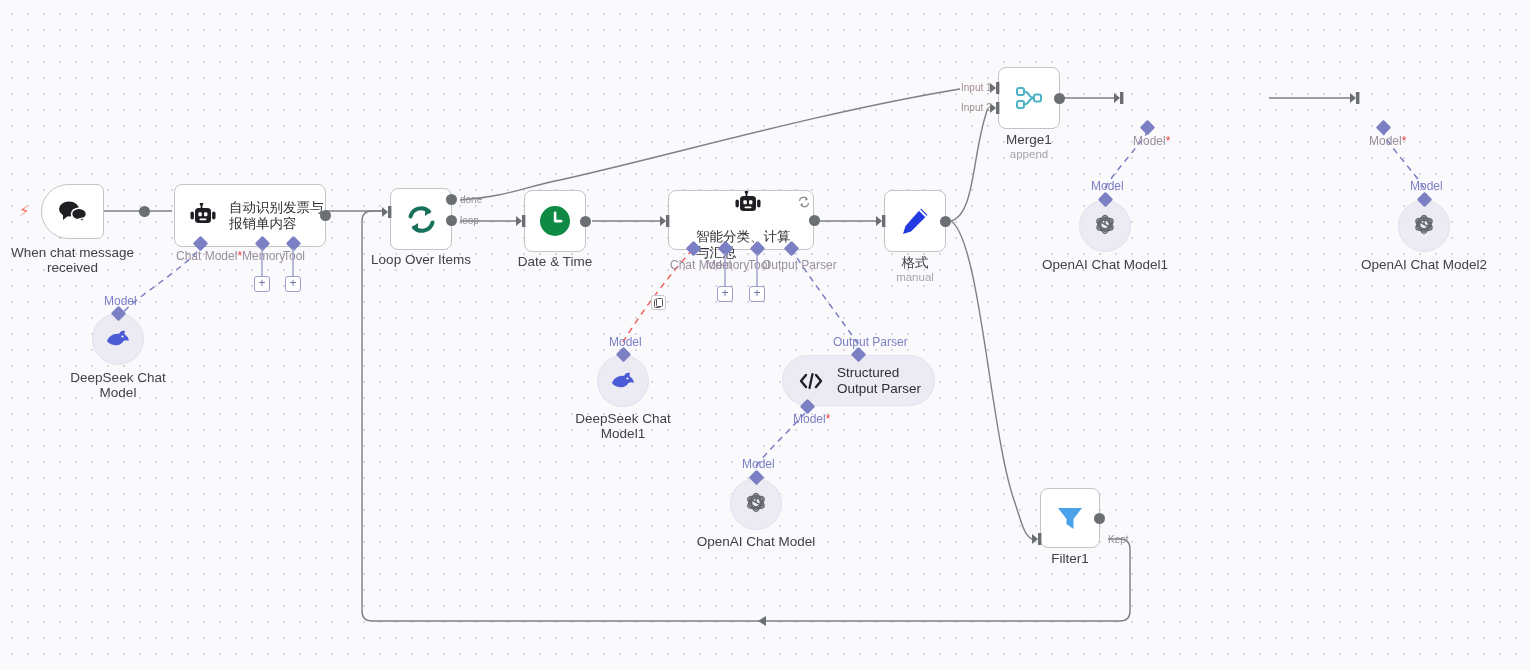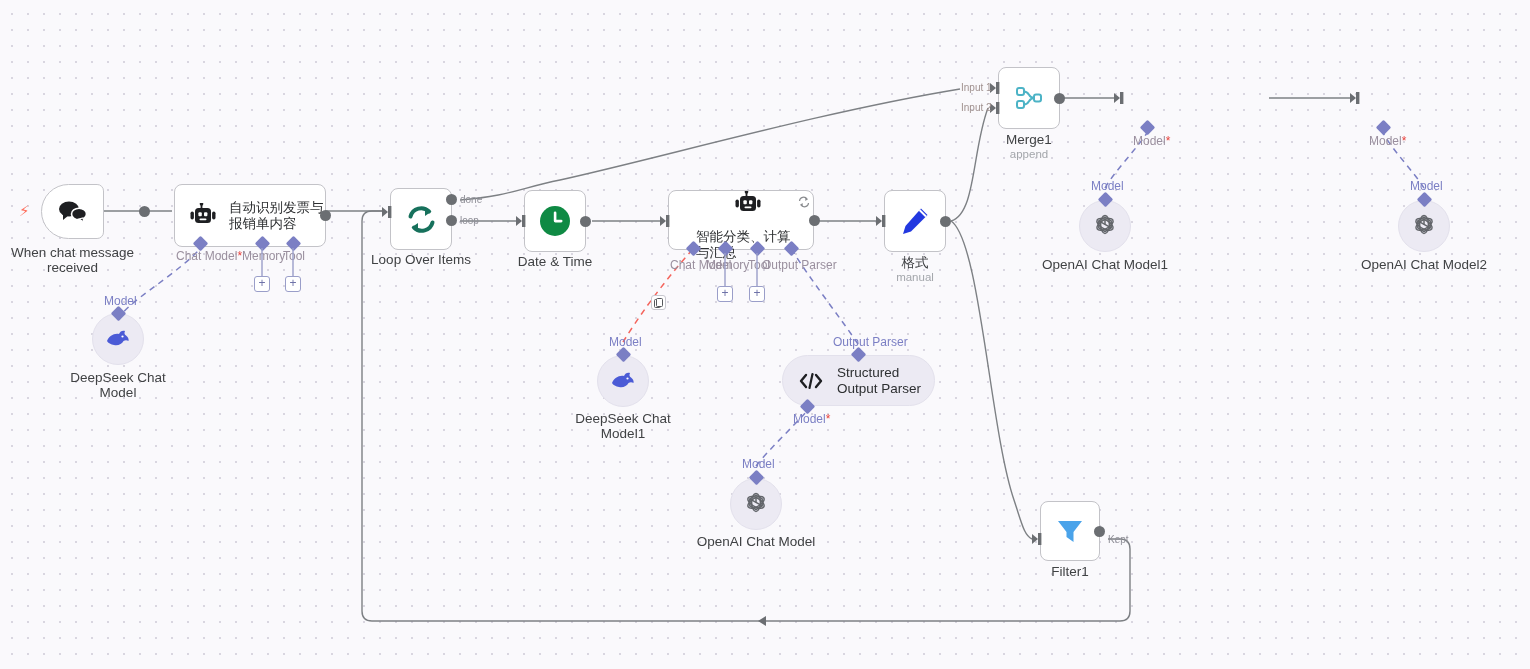--- a/index.html
+++ b/index.html
@@ -434,21 +434,21 @@
           <ellipse cx="13" cy="11.4" rx="9" ry="4.4" transform="rotate(-30 13 11.4)"></ellipse>
           <ellipse cx="13" cy="11.4" rx="9" ry="4.4" transform="rotate(90 13 11.4)"></ellipse>
         </g>
       </svg>
     </span>
   </div>
   <div class="sub-port" style="left:1419px;top:194px;"></div>
   <div class="port-lbl dark" style="left:1410px;top:179px;">Model</div>
   <div class="caption" style="left:1424px;top:257px;">OpenAI Chat Model2</div>
 
-  <div class="node" style="left:1040px;top:501px;width:60px;height:60px;">
+  <div class="node" style="left:1040px;top:488px;width:60px;height:60px;">
     <div class="box square" style="width:60px;height:60px;">
       <span>
         <svg width="30" height="30" viewBox="0 0 30 30">
           <path d="M3,5 L27,5 L18.5,16 L18.5,26 L11.5,21 L11.5,16 z" fill="#4aa3ea"></path>
         </svg>
       </span>
     </div>
     <div class="out-dot" style="left:54px;top:25px;"></div>
     <div class="caption" style="top:63px;">Filter1</div>
   </div>

